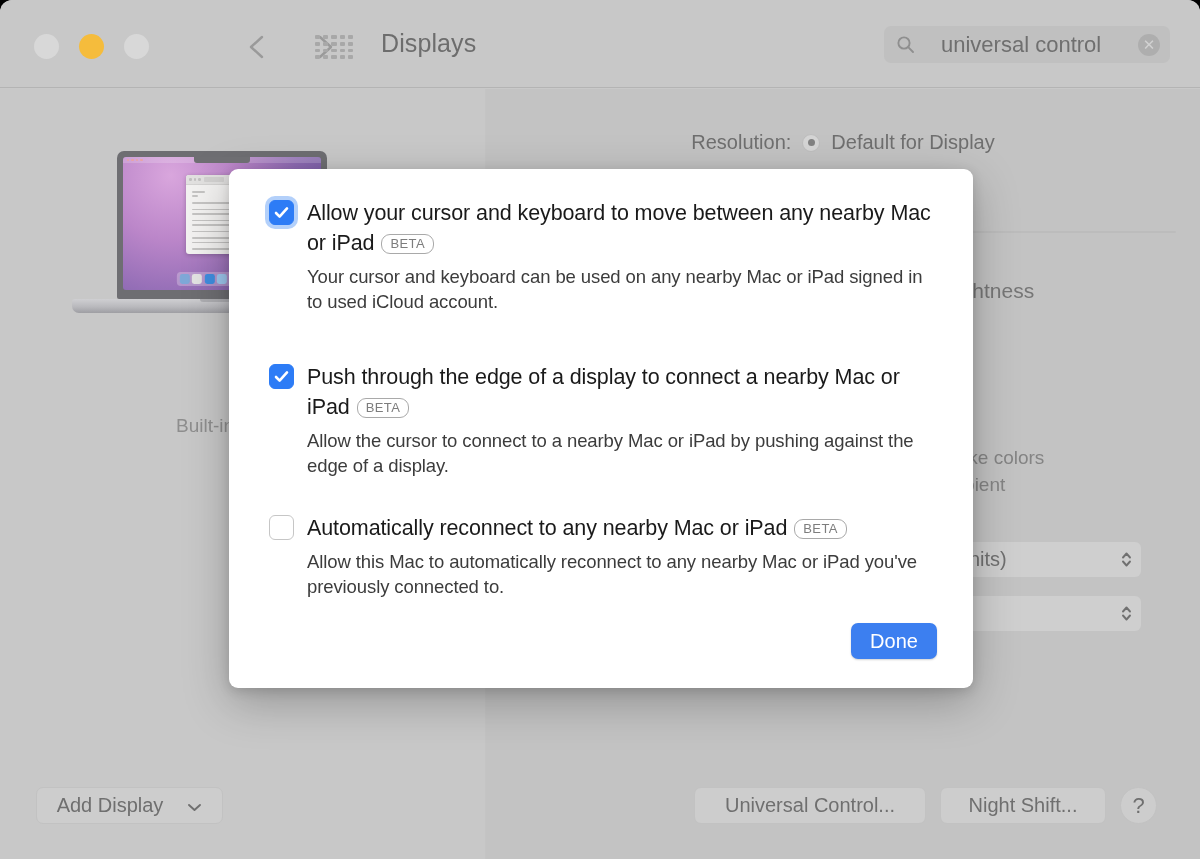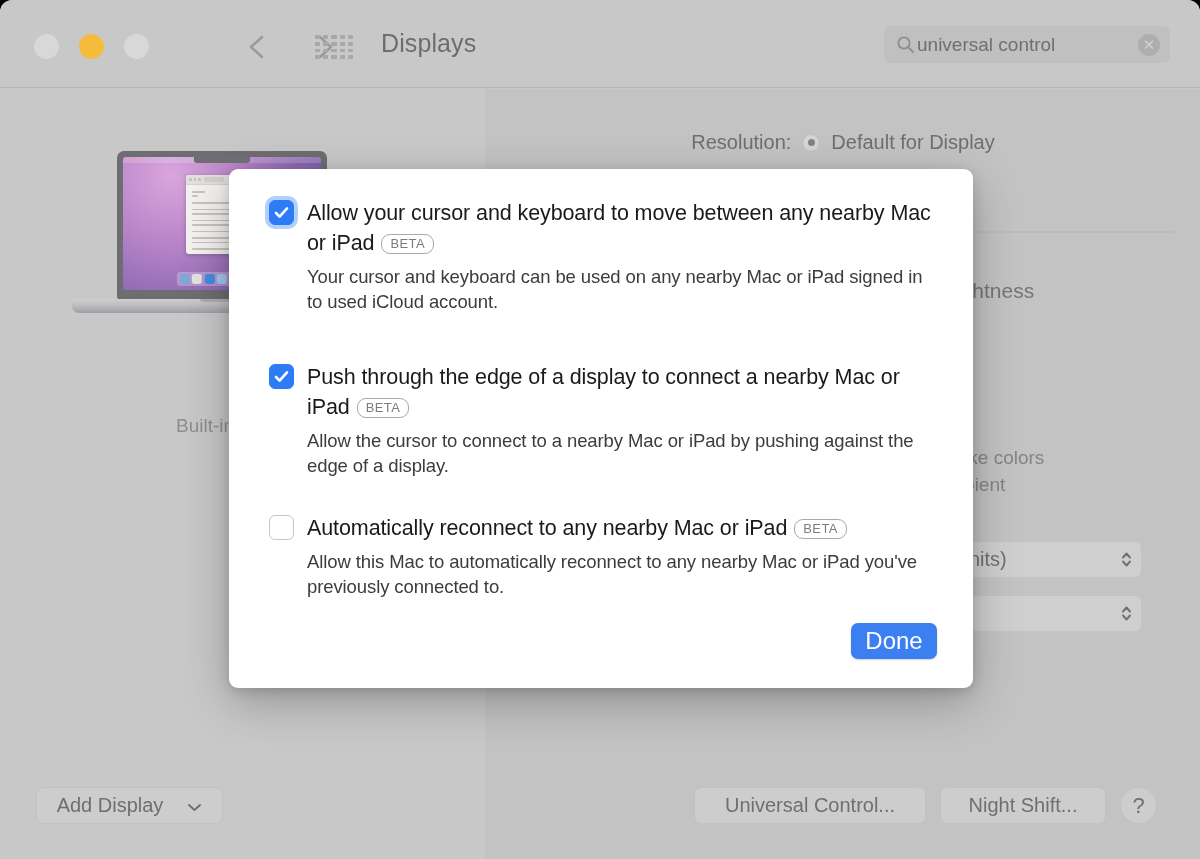--- a/index.html
+++ b/index.html
@@ -88,22 +88,22 @@
     width: 286px; height: 37px;
     background: #c0c0c0;
     border-radius: 7px;
     display: flex;
     align-items: center;
     padding: 0 10px 0 12px;
   }
   #search-icon { width: 19px; height: 19px; color: #8f8f8f; flex: 0 0 auto; }
   #search-value {
     flex: 1 1 auto;
-    margin-left: 2px;
-    font-size: 19px;
+    margin-left: 26px;
+    font-size: 22px;
     color: #6f6f6f;
     white-space: nowrap;
     overflow: hidden;
   }
   #search-clear {
     flex: 0 0 auto;
     width: 22px; height: 22px;
     border-radius: 50%;
     background: #aeaeae;
     color: #d2d2d2;
@@ -421,21 +421,21 @@
     max-width: 640px;
   }
 
   #done-button {
     position: absolute;
     right: 36px; bottom: 29px;
     width: 86px; height: 36px;
     background: #3c7ff0;
     border-radius: 7px;
     color: #ffffff;
-    font-size: 24px;
+    font-size: 20px;
     display: flex;
     align-items: center;
     justify-content: center;
     box-shadow: 0 1px 2px rgba(0,0,0,0.18);
   }
 </style>
 </head>
 <body>
 
 <div id="screen">

